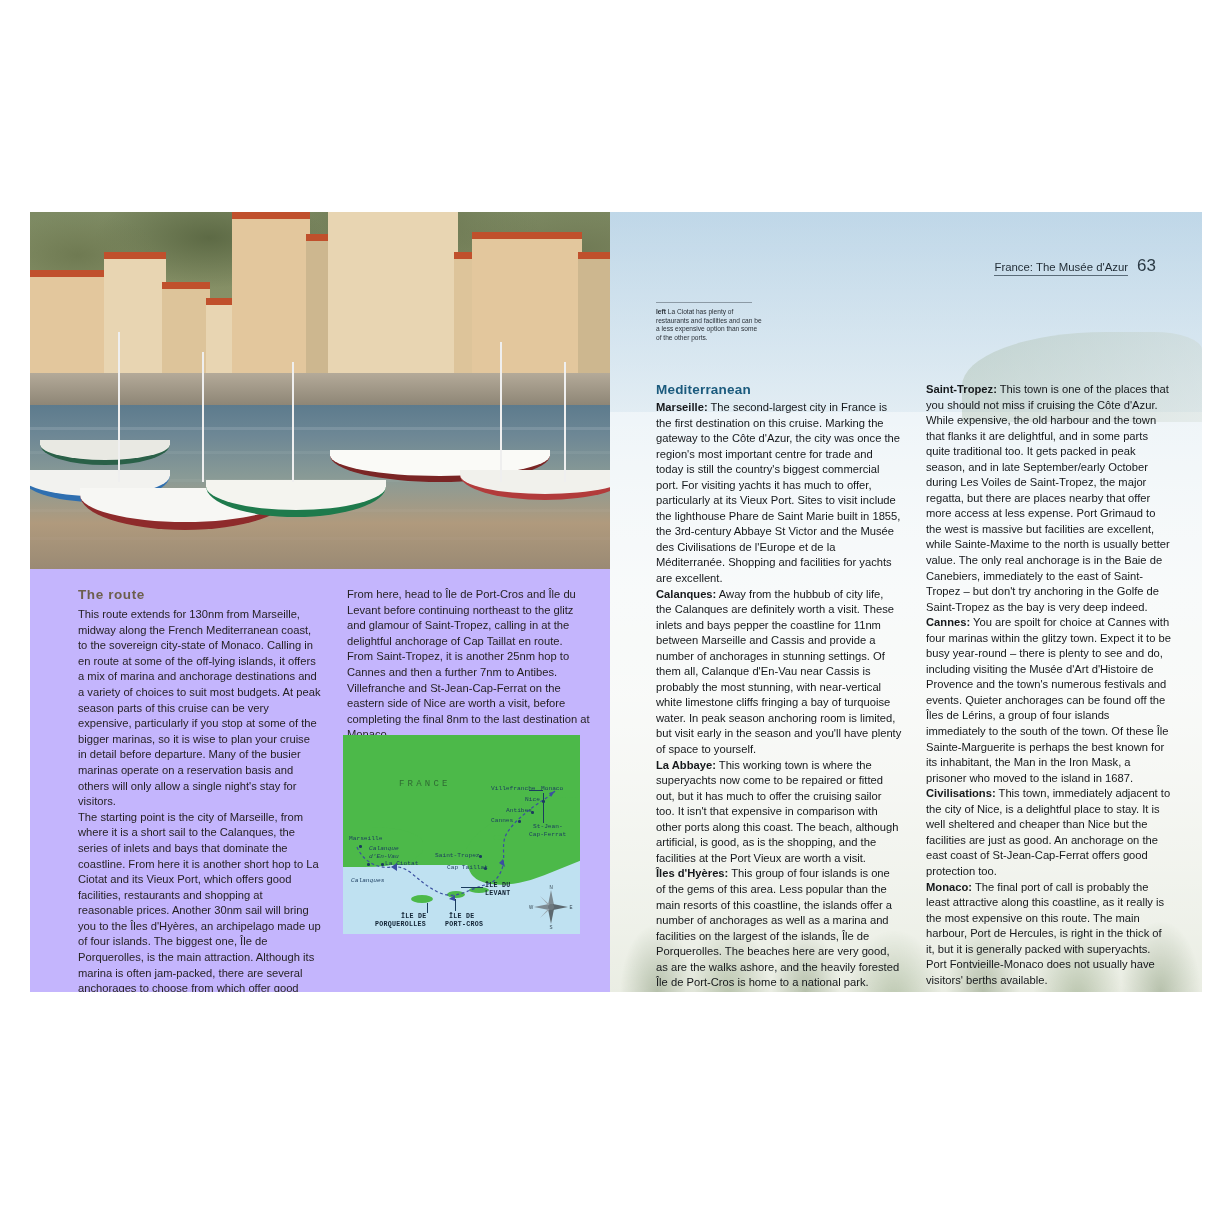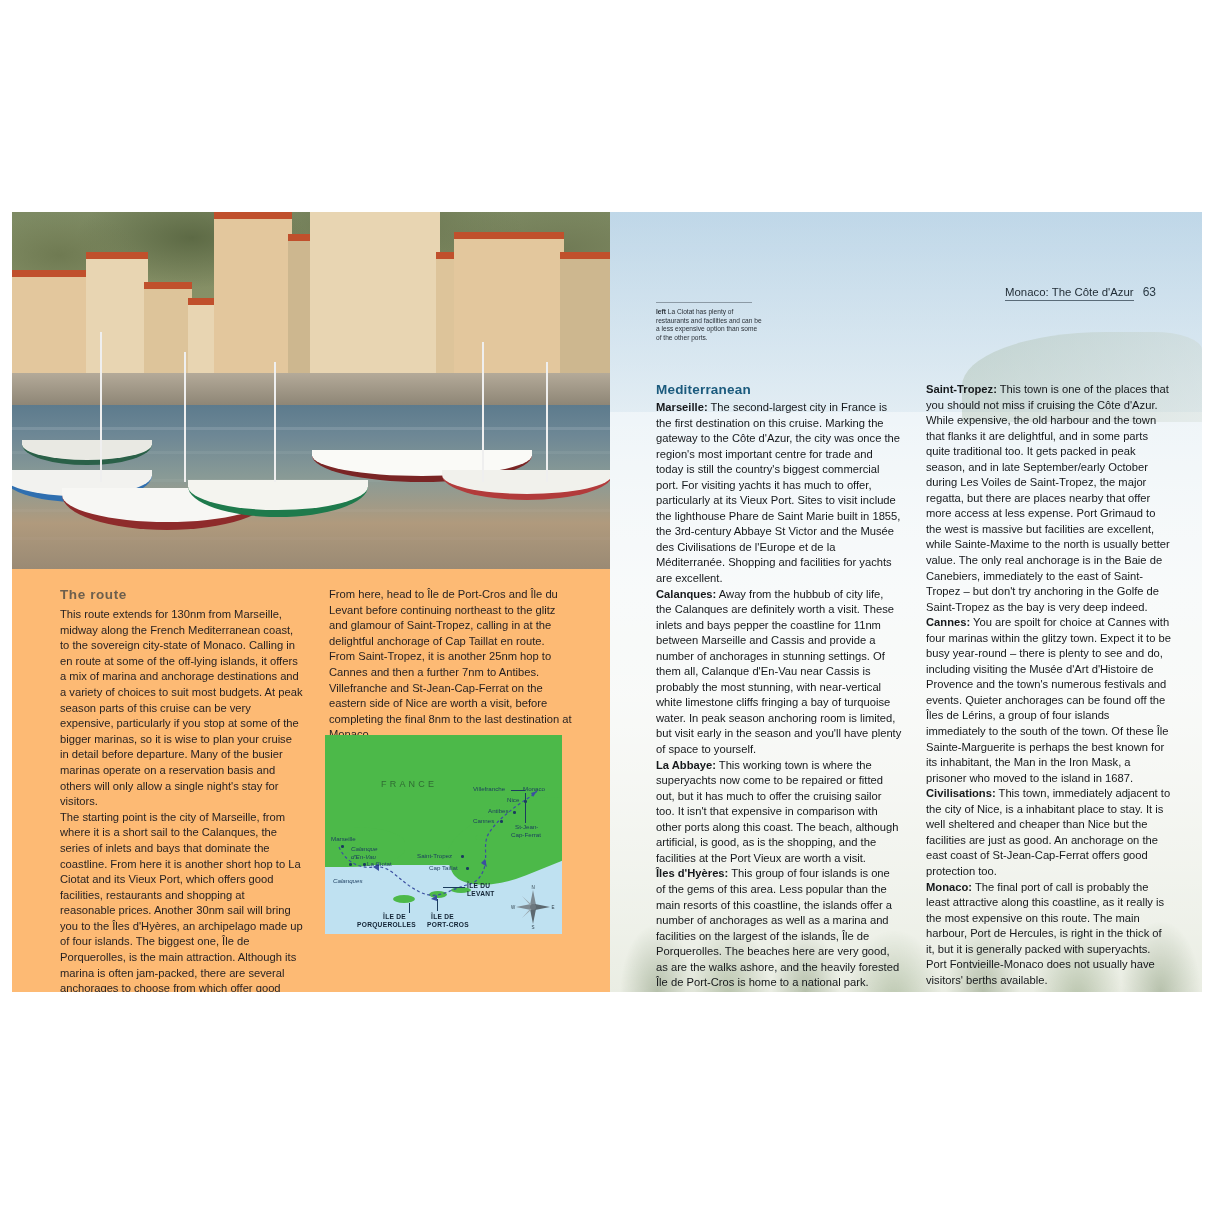--- a/index.html
+++ b/index.html
@@ -13,22 +13,22 @@
   .spread{
     position:absolute;
     left:0;top:212px;
     width:1214px;height:780px;
     background:#ffffff;
     overflow:hidden;
   }
 
   
   .page-left{
-    position:absolute;left:12px;top:0;width:598px;height:780px;
-    background:#fdba74;overflow:hidden;
+    position:absolute;left:30px;top:0;width:598px;height:780px;
+    background:#c4b5fd;overflow:hidden;
   }
   .photo{
     position:absolute;left:0;top:0;width:598px;height:357px;
     overflow:hidden;
     background:linear-gradient(#9fb6c4,#c6d2d8);
   }
   .sky{
     position:absolute;left:0;top:0;width:100%;height:22%;
     background:linear-gradient(#b9c9d3,#8f9f86);
   }
@@ -89,21 +89,21 @@
     transform:rotate(-22deg);
     border-radius:40% 50% 30% 45%;
   }
   .land3{
     position:absolute;left:-50px;top:92px;width:130px;height:40px;
     background:#4cb949;border-radius:30% 40% 45% 25%;
   }
   .isle{position:absolute;background:#4cb949;border-radius:50%;}
   .maplabel{
     position:absolute;font-size:6.2px;color:#1b3c5e;white-space:nowrap;
-    font-family:Liberation Sans, sans-serif;
+    font-family:Liberation Mono, monospace;
   }
   .maplabel.cap{font-weight:700;letter-spacing:.3px;font-size:6.6px;color:#123;}
   .maplabel.ital{font-style:italic;}
   .maplabel.france{
     font-size:9px;letter-spacing:3.2px;color:#2f6b33;font-weight:400;
   }
   .dot{position:absolute;width:2.5px;height:2.5px;background:#1b3c5e;border-radius:50%;}
   .leader{position:absolute;background:#1b3c5e;height:1px;}
   .leaderv{position:absolute;background:#1b3c5e;width:1px;}
   .compass{position:absolute;right:6px;bottom:4px;width:46px;height:46px;}
@@ -142,21 +142,21 @@
   .rp-inner{position:absolute;inset:0;}
 
   .running-head{
     position:absolute;right:46px;top:44px;
     display:flex;align-items:baseline;gap:9px;
   }
   .rh-text{
     font-size:11.4px;color:#1f2a33;
     border-bottom:1px solid #5a6b78;padding-bottom:2px;
   }
-  .rh-num{font-size:12px;color:#2b3a45;margin-top:29px;}
+  .rh-num{font-size:17px;color:#2b3a45;}
 
   .callout{
     position:absolute;left:46px;top:90px;width:108px;
   }
   .callout .rule{width:96px;height:1px;background:#8c9aa5;margin-bottom:5px;}
   .callout p{
     margin:0;font-size:6.6px;line-height:8.6px;color:#2b3138;
   }
   .callout b{font-weight:700;}
 
@@ -315,21 +315,21 @@
   </div>
 
   <div class="page-right">
     <div class="rp-sky"></div>
     <div class="rp-coast"></div>
     <div class="rp-foliage"></div>
 
     <div class="rp-inner">
 
       <div class="running-head">
-        <span class="rh-text">Monaco: The Côte d'Azur</span>
+        <span class="rh-text">France: The Musée d'Azur</span>
         <span class="rh-num">63</span>
       </div>
 
       <div class="callout">
         <div class="rule"></div>
         <p>
           <b>left</b>
           <span>La Ciotat has plenty of restaurants and facilities and can be a less expensive option than some of the other ports.</span>
         </p>
       </div>
@@ -346,21 +346,21 @@
           <p class="rtext"><b>La Abbaye:</b><span> This working town is where the superyachts now come to be repaired or fitted out, but it has much to offer the cruising sailor too. It isn't that expensive in comparison with other ports along this coast. The beach, although artificial, is good, as is the shopping, and the facilities at the Port Vieux are worth a visit.</span></p>
 
           <p class="rtext"><b>Îles d'Hyères:</b><span> This group of four islands is one of the gems of this area. Less popular than the main resorts of this coastline, the islands offer a number of anchorages as well as a marina and facilities on the largest of the islands, Île de Porquerolles. The beaches here are very good, as are the walks ashore, and the heavily forested Île de Port-Cros is home to a national park.</span></p>
         </div>
 
         <div class="rp-col">
           <p class="rtext"><b>Saint-Tropez:</b><span> This town is one of the places that you should not miss if cruising the Côte d'Azur. While expensive, the old harbour and the town that flanks it are delightful, and in some parts quite traditional too. It gets packed in peak season, and in late September/early October during Les Voiles de Saint-Tropez, the major regatta, but there are places nearby that offer more access at less expense. Port Grimaud to the west is massive but facilities are excellent, while Sainte-Maxime to the north is usually better value. The only real anchorage is in the Baie de Canebiers, immediately to the east of Saint-Tropez – but don't try anchoring in the Golfe de Saint-Tropez as the bay is very deep indeed.</span></p>
 
           <p class="rtext"><b>Cannes:</b><span> You are spoilt for choice at Cannes with four marinas within the glitzy town. Expect it to be busy year-round – there is plenty to see and do, including visiting the Musée d'Art d'Histoire de Provence and the town's numerous festivals and events. Quieter anchorages can be found off the Îles de Lérins, a group of four islands immediately to the south of the town. Of these Île Sainte-Marguerite is perhaps the best known for its inhabitant, the Man in the Iron Mask, a prisoner who moved to the island in 1687.</span></p>
 
-          <p class="rtext"><b>Civilisations:</b><span> This town, immediately adjacent to the city of Nice, is a inhabitant place to stay. It is well sheltered and cheaper than Nice but the facilities are just as good. An anchorage on the east coast of St-Jean-Cap-Ferrat offers good protection too.</span></p>
+          <p class="rtext"><b>Civilisations:</b><span> This town, immediately adjacent to the city of Nice, is a delightful place to stay. It is well sheltered and cheaper than Nice but the facilities are just as good. An anchorage on the east coast of St-Jean-Cap-Ferrat offers good protection too.</span></p>
 
           <p class="rtext"><b>Monaco:</b><span> The final port of call is probably the least attractive along this coastline, as it really is the most expensive on this route. The main harbour, Port de Hercules, is right in the thick of it, but it is generally packed with superyachts. Port Fontvieille-Monaco does not usually have visitors' berths available.</span></p>
         </div>
 
       </div>
     </div>
   </div>
 
 </div>
 

